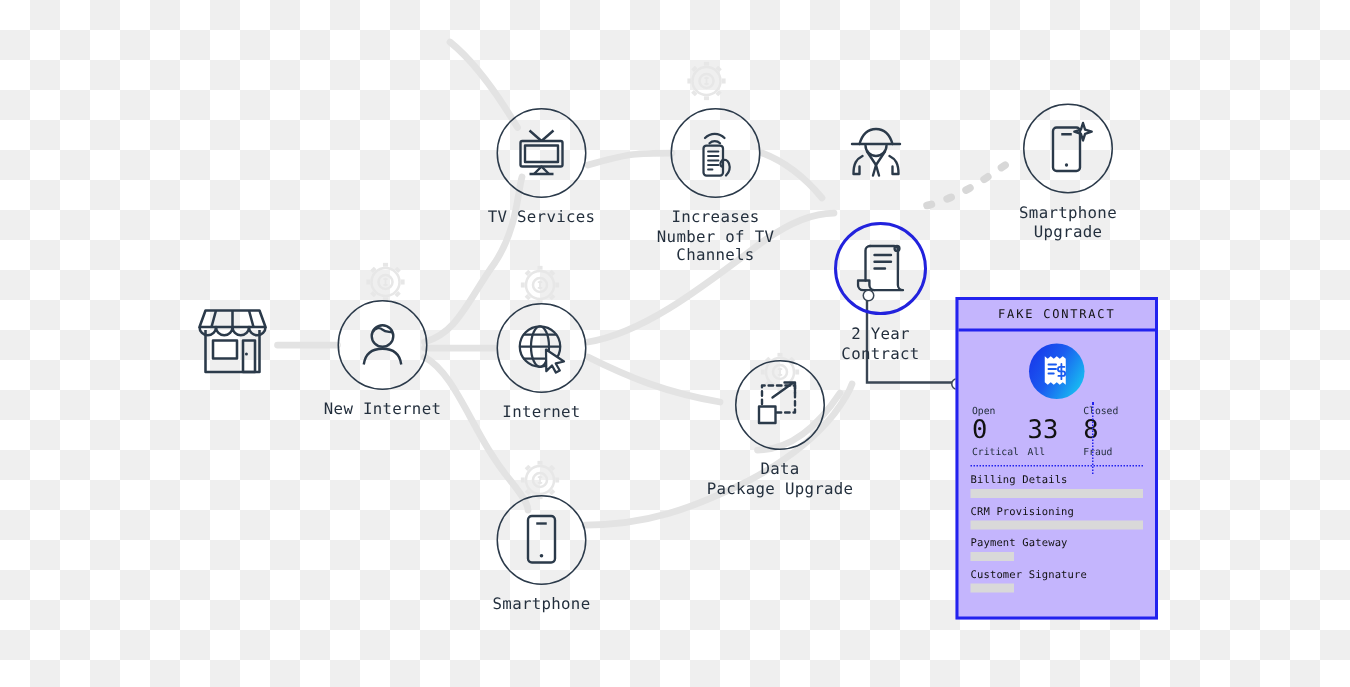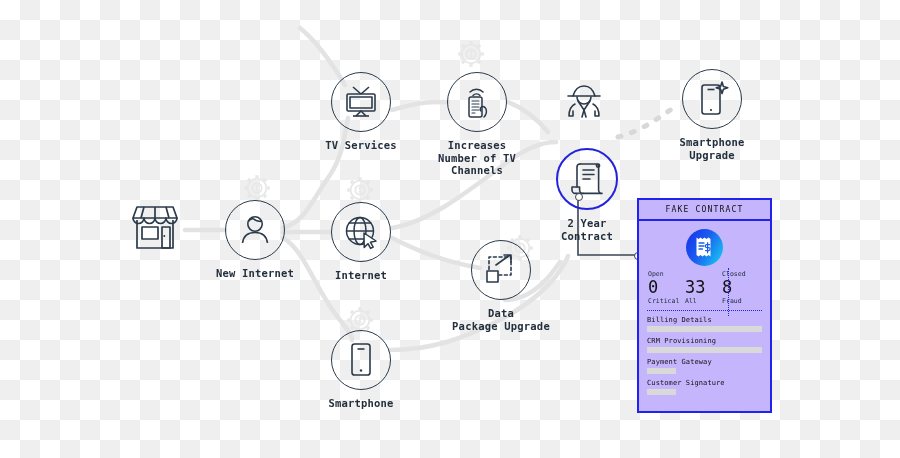--- a/index.html
+++ b/index.html
@@ -19,21 +19,21 @@
   .node{position:absolute;display:flex;flex-direction:column;align-items:center;}
   .node .ring{
     width:58px;height:58px;border-radius:50%;
     border:1.6px solid #2b3a4a;
     display:flex;align-items:center;justify-content:center;
     background:transparent;
   }
   .node .ring.accent{border:2.2px solid #2222dd;}
   .node .label{
     margin-top:7px;text-align:center;color:#232f3d;
-    font-size:10.5px;line-height:12.5px;letter-spacing:.2px;white-space:pre;font-weight:bold;
+    font-size:10.5px;line-height:12.5px;letter-spacing:.2px;white-space:pre;
   }
   .plain-icon{position:absolute;}
 
   
   .card{
     position:absolute;left:637px;top:198px;width:135px;height:215px;
     border:2px solid #2222ee;background:#c4b5fd;box-sizing:border-box;
   }
   .card-title{
     height:19px;border-bottom:2px solid #2222ee;
@@ -292,21 +292,21 @@
           <circle cx="17" cy="17" r="13.5"></circle>
           <ellipse cx="17" cy="17" rx="6" ry="13.5"></ellipse>
           <path d="M3.5,17 H30.5 M5.6,9 H28.4 M5.6,25 H28.4"></path>
           <path d="M21,19 L33,27 L27.5,28.3 L30.2,33 L27.6,34.4 L25,29.7 L21.2,33.4 Z" fill="#ffffff" stroke="#2b3a4a" stroke-width="1.5" stroke-linejoin="round"></path>
         </g>
       </svg>
     </div>
     <div class="label">Internet</div>
   </div>
 
-  <div class="node" style="left:471px;top:240px;width:60px;">
+  <div class="node" style="left:490px;top:240px;width:60px;">
     <div class="ring">
       <svg width="34" height="34" viewBox="0 0 34 34">
         <g fill="none" stroke="#2b3a4a" stroke-width="1.6" stroke-linejoin="round" stroke-linecap="round">
           <path d="M5,22 V4 H27 V22 H5" stroke-dasharray="3 2.6"></path>
           <path d="M12,12 L26,2 M20,2 H27 V9" stroke-dasharray="0"></path>
           <rect x="3" y="18" width="11" height="11" fill="#ffffff" stroke-dasharray="0"></rect>
         </g>
       </svg>
     </div>
     <div class="label">Data

